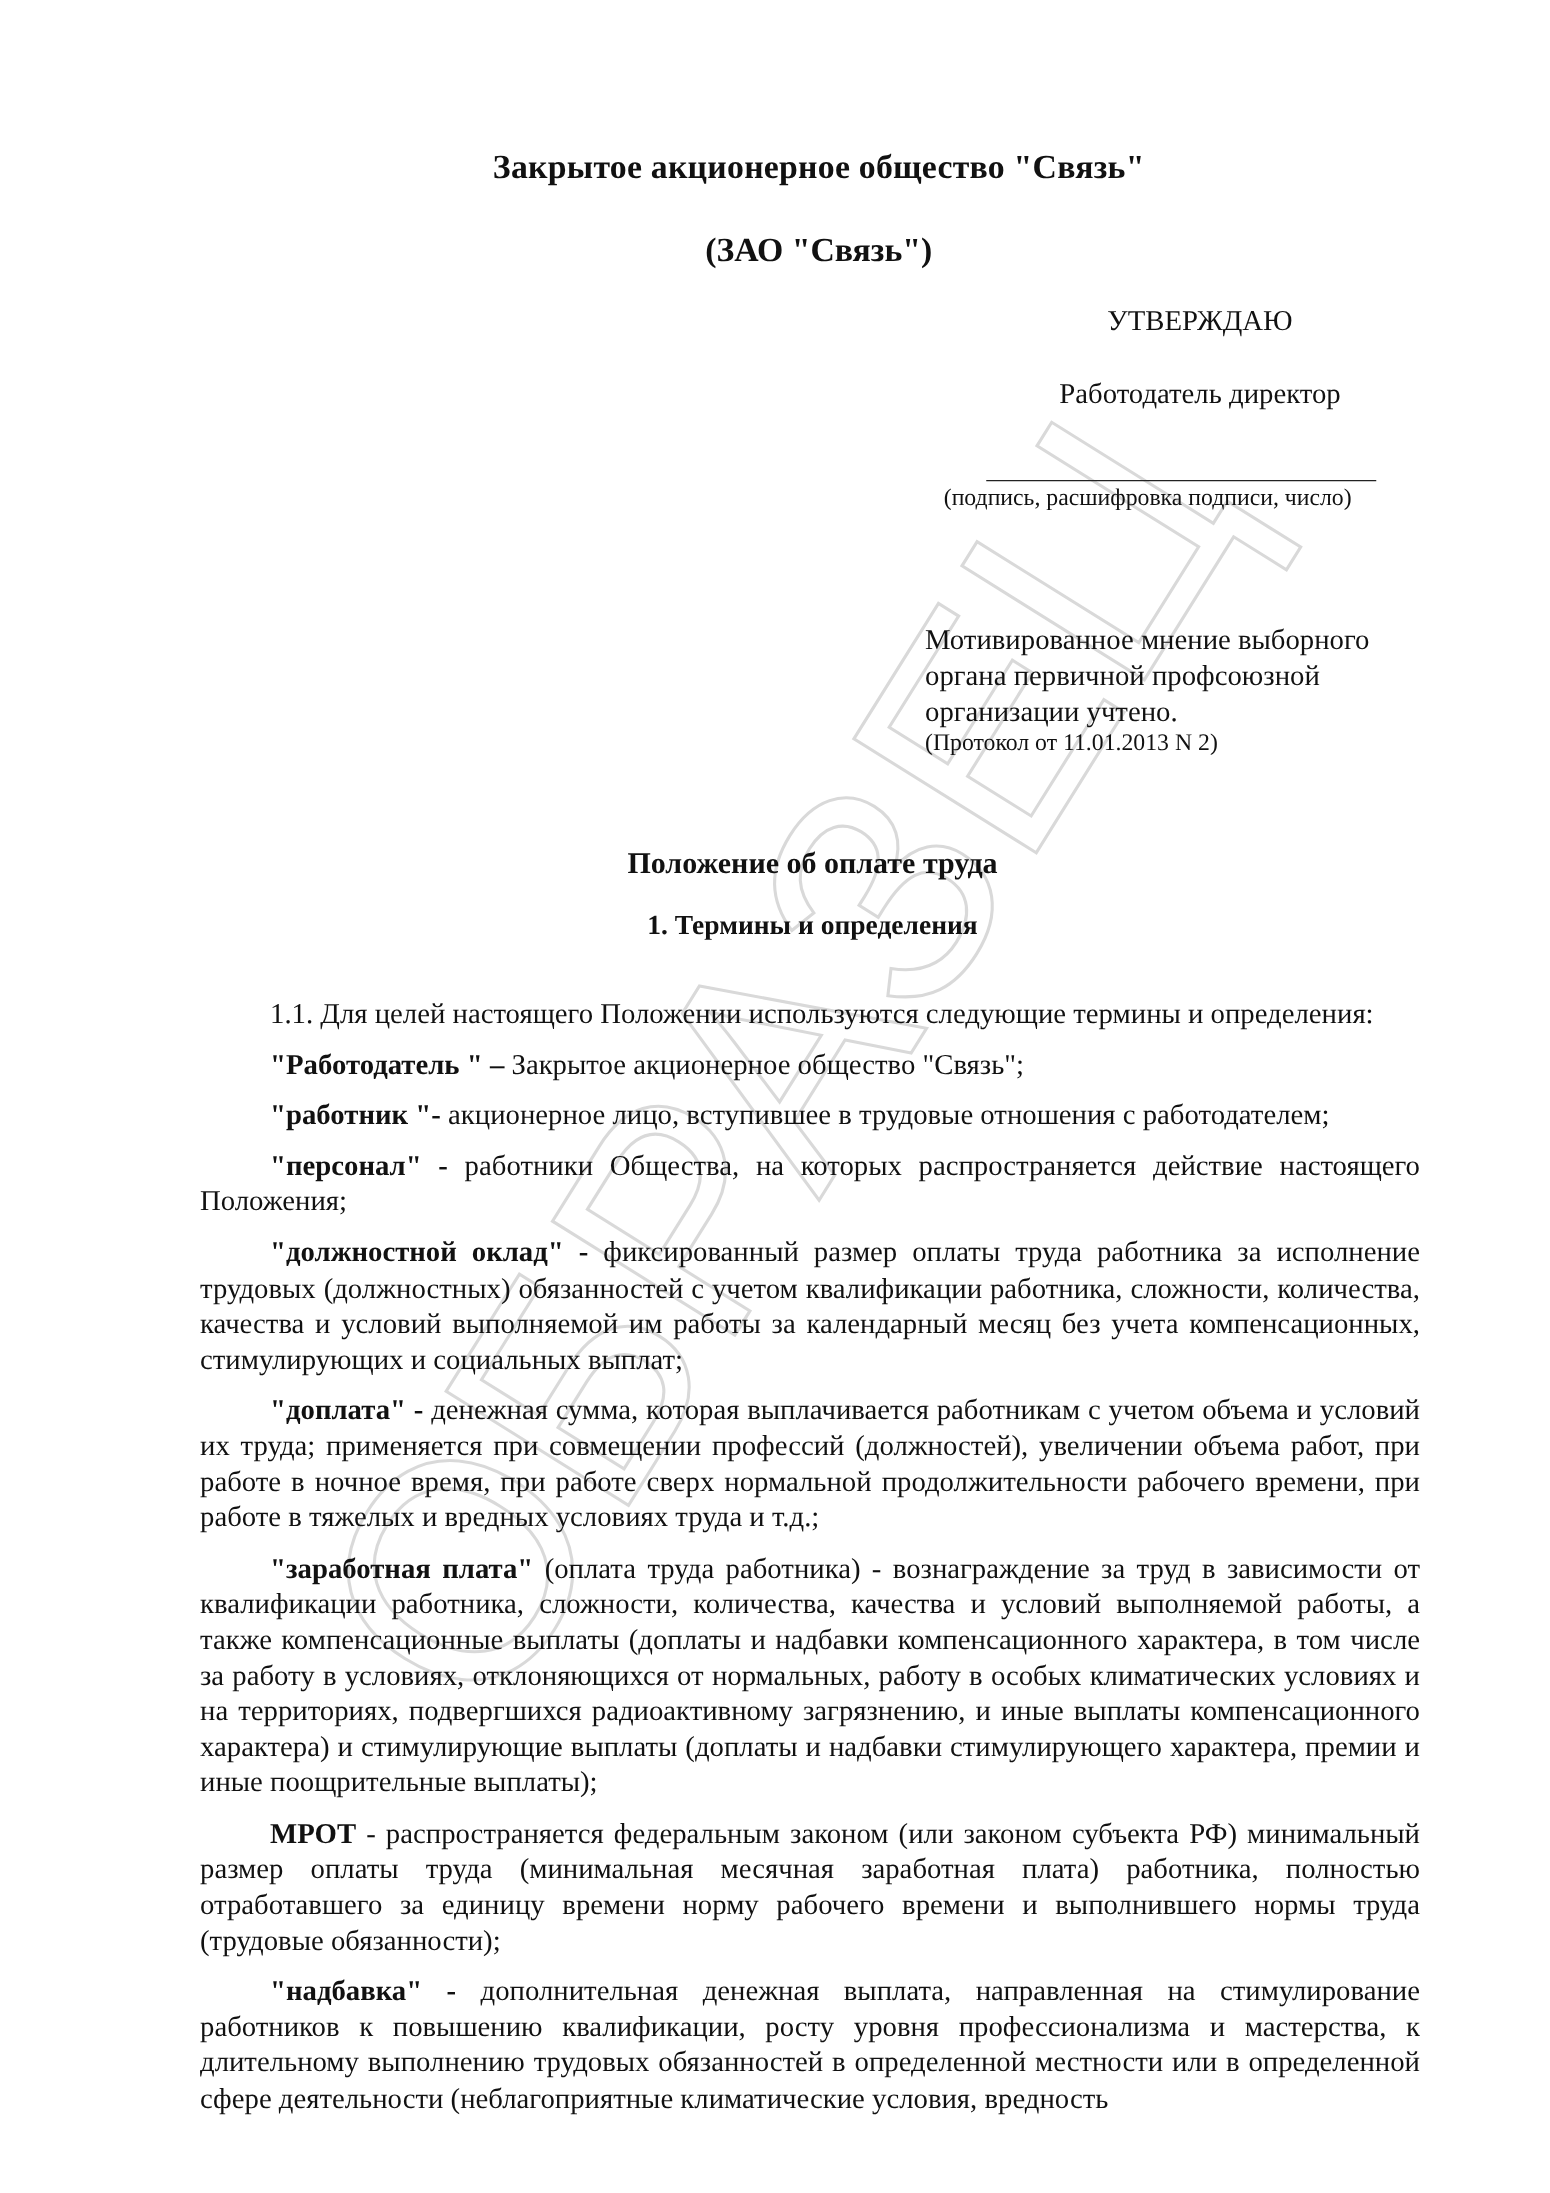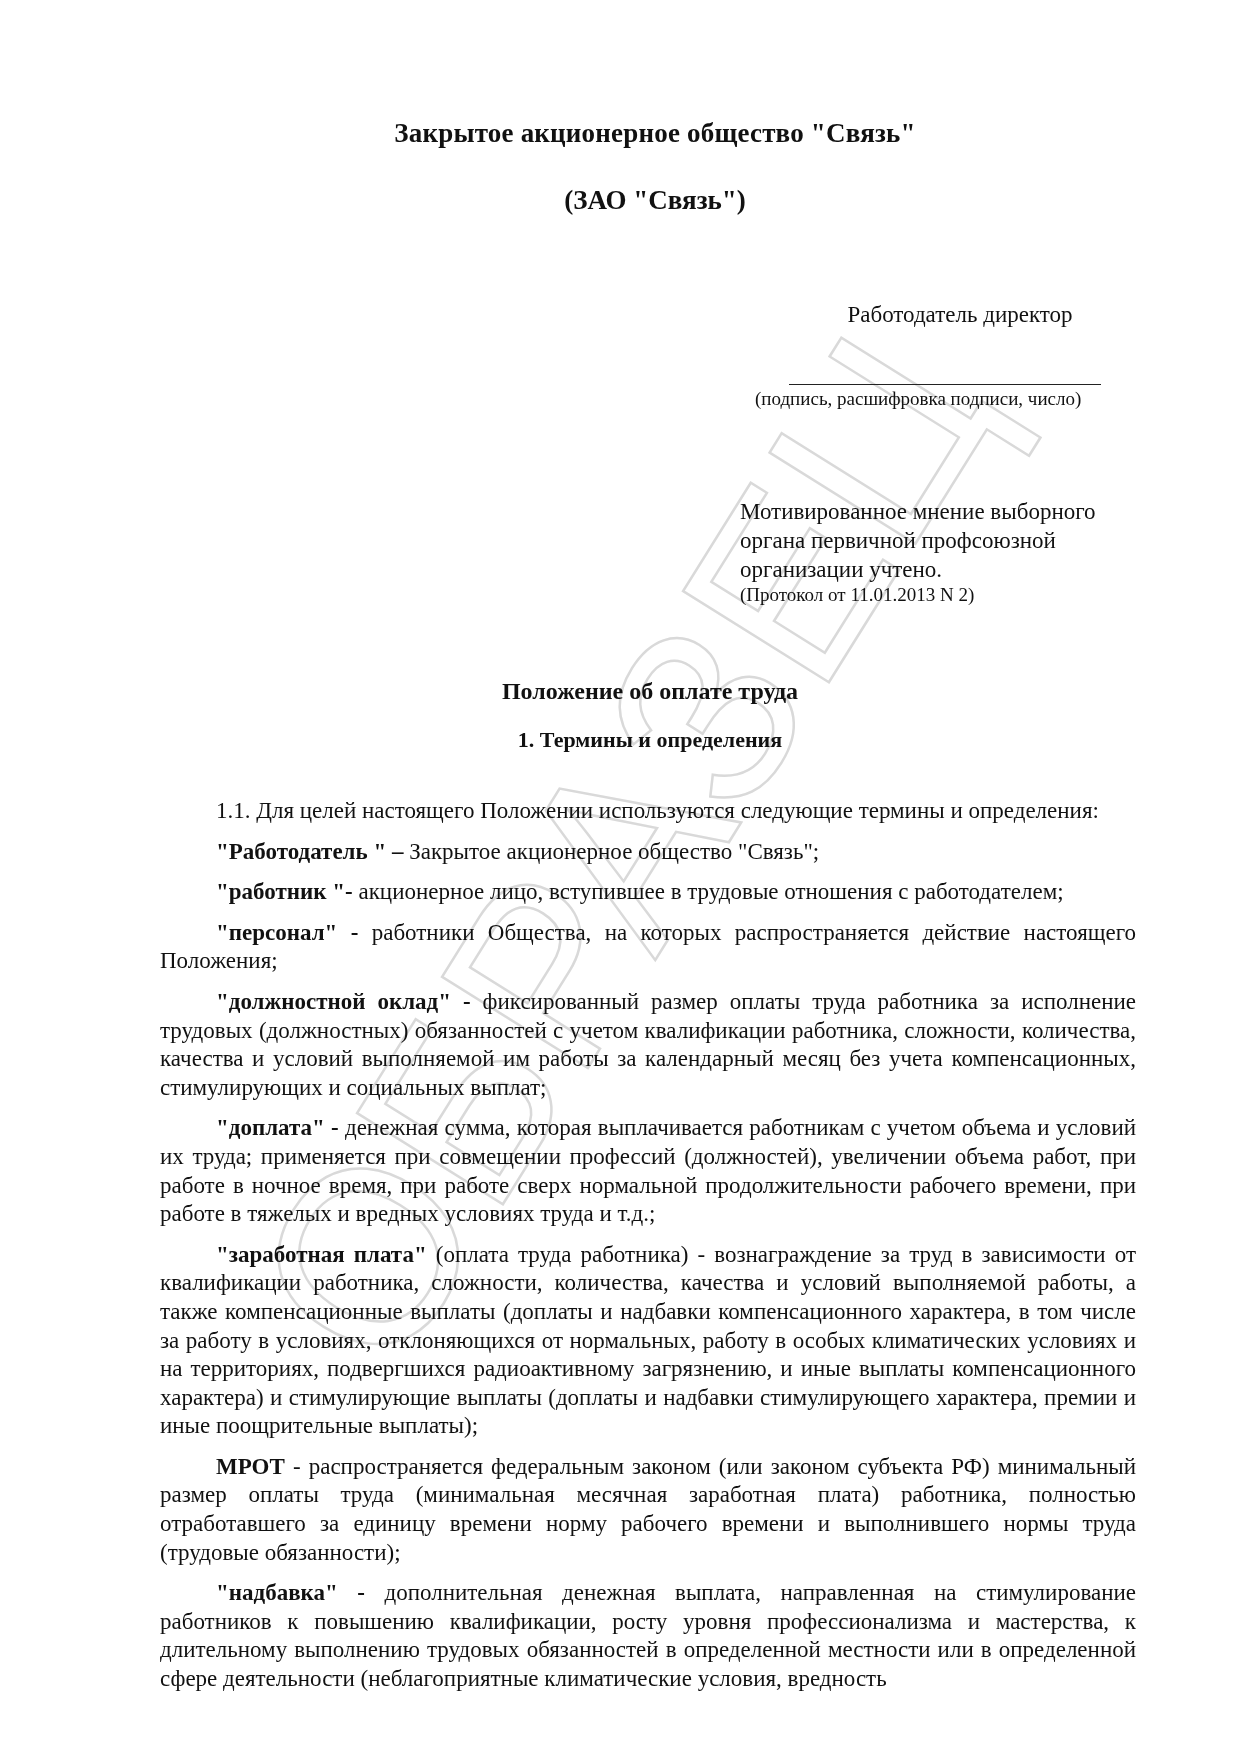--- a/index.html
+++ b/index.html
@@ -86,20 +86,21 @@
 
 <div class="page">
 
   <svg class="watermark" viewBox="0 0 1240 1754" xmlns="http://www.w3.org/2000/svg">
     <text x="0" y="0" transform="translate(640 860) rotate(-58)" text-anchor="middle" dominant-baseline="middle" font-family="Liberation Sans, DejaVu Sans, sans-serif" font-size="250" font-weight="normal" fill="none" stroke="#d9d9d9" stroke-width="2.5" textLength="1150" lengthAdjust="spacingAndGlyphs">ОБРАЗЕЦ</text>
   </svg>
 
   <div class="abs org-name">Закрытое акционерное общество "Связь"</div>
   <div class="abs org-short">(ЗАО "Связь")</div>
 
+  <div class="abs approve">УТВЕРЖДАЮ</div>
   <div class="abs director">Работодатель директор</div>
   <div class="abs sign-line"></div>
   <div class="abs sign-caption">(подпись, расшифровка подписи, число)</div>
 
   <div class="abs opinion">Мотивированное мнение выборного органа первичной профсоюзной организации  учтено.</div>
   <div class="abs protocol">(Протокол от 11.01.2013 N 2)</div>
 
   <div class="abs doc-title">Положение об оплате труда</div>
   <div class="abs section-title">1. Термины и определения</div>
 

